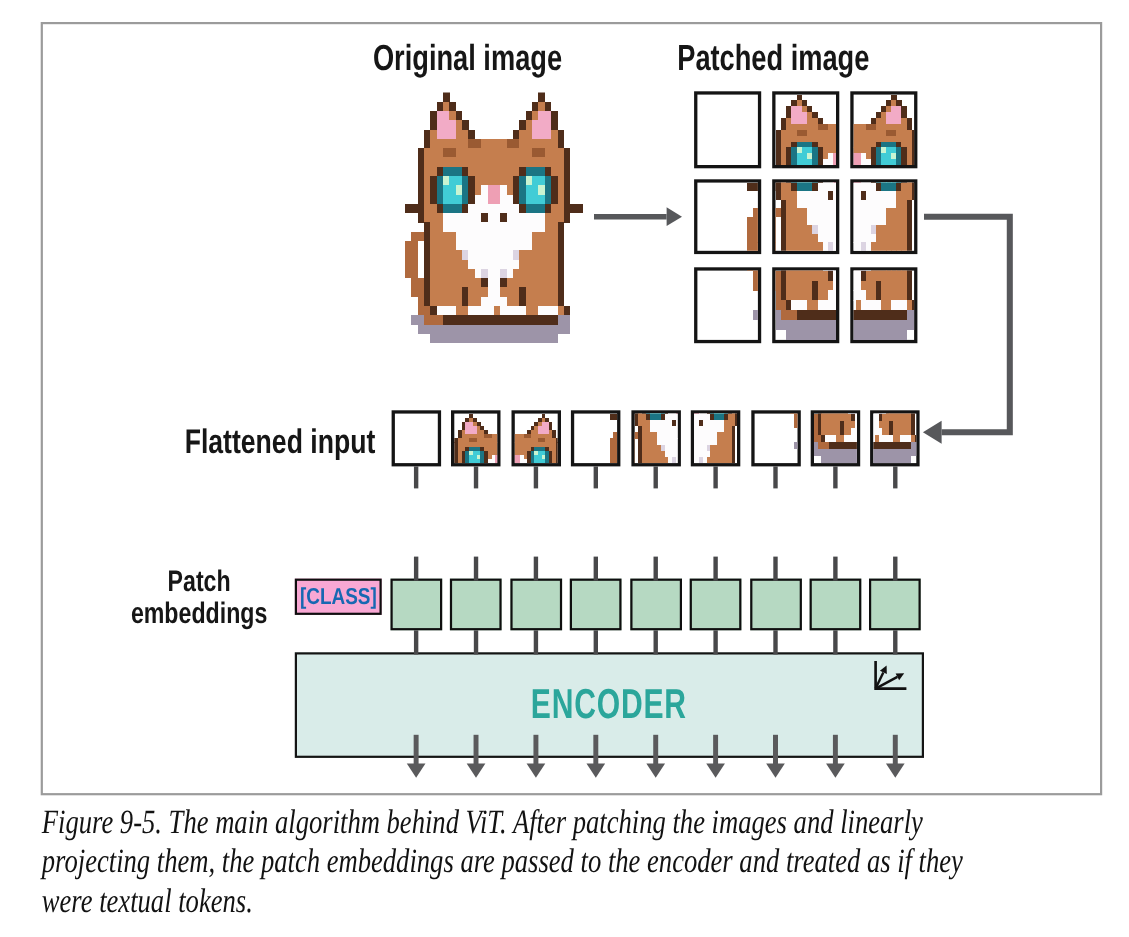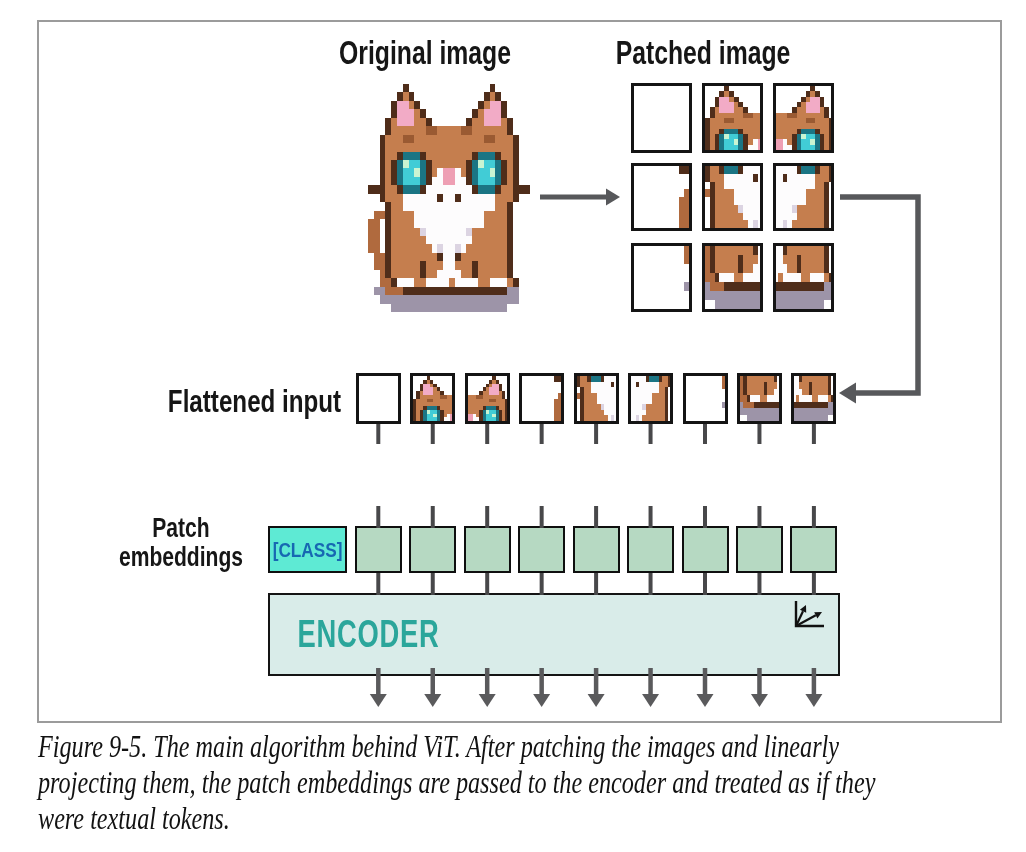--- a/index.html
+++ b/index.html
@@ -13,25 +13,25 @@
   .patchbox{position:absolute;background:#ffffff;border:3px solid #141414;box-sizing:border-box;}
   .patchbox svg{display:block;width:100%;height:100%;}
   #orig-cat{position:absolute;left:368px;top:84px;width:162px;height:228px;}
   #orig-cat svg{display:block;width:100%;height:100%;}
   #proj-box{position:absolute;left:268px;top:442px;width:572px;height:64px;
             background:#dfa0ab;border:2.5px solid #141414;border-radius:13px;box-sizing:border-box;
             display:flex;align-items:center;justify-content:center;}
   #proj-box span{font-size:28px;font-weight:600;color:#1b1b1b;transform:scaleX(0.72);white-space:nowrap;}
   .embed-sq{position:absolute;top:526px;width:47px;height:47px;background:#b6d9c2;
             border:2.5px solid #0f0f0f;box-sizing:border-box;}
-  #class-box{position:absolute;left:268px;top:526px;width:79px;height:47px;background:#5eead4;
+  #class-box{position:absolute;left:268px;top:526px;width:79px;height:33px;background:#f9a8d4;
              border:2.5px solid #0f0f0f;box-sizing:border-box;display:flex;align-items:center;justify-content:center;}
   #class-box span{font-size:21px;font-weight:bold;color:#1768b2;transform:scaleX(0.82);white-space:nowrap;}
-  #encoder-box{position:absolute;left:268px;top:593px;width:572px;height:83px;background:#d9ece9;
-               border:2.5px solid #141414;box-sizing:border-box;display:flex;align-items:center;}
+  #encoder-box{position:absolute;left:268px;top:593px;width:572px;height:96px;background:#d9ece9;
+               border:2.5px solid #141414;box-sizing:border-box;display:flex;align-items:center;justify-content:center;}
   #encoder-box span{font-size:38px;font-weight:bold;color:#2ba69b;transform:scaleX(0.72);
                     letter-spacing:1px;white-space:nowrap;}
   #pe-label{position:absolute;left:181px;top:514px;transform:translateX(-50%) scaleX(0.78);
             font-size:27px;line-height:29px;font-weight:bold;color:#161616;text-align:center;}
   #flat-label{position:absolute;right:685px;top:384px;transform:scaleX(0.78);transform-origin:right center;
               font-size:31px;font-weight:bold;color:#161616;white-space:nowrap;}
   #caption{position:absolute;left:38px;top:729px;width:1230px;font-family:"Liberation Serif",serif;
            font-style:italic;font-size:31px;line-height:36px;color:#121212;
            transform:scaleX(0.78);transform-origin:left top;}
   #overlay{position:absolute;left:0;top:0;width:1026px;height:852px;pointer-events:none;}

